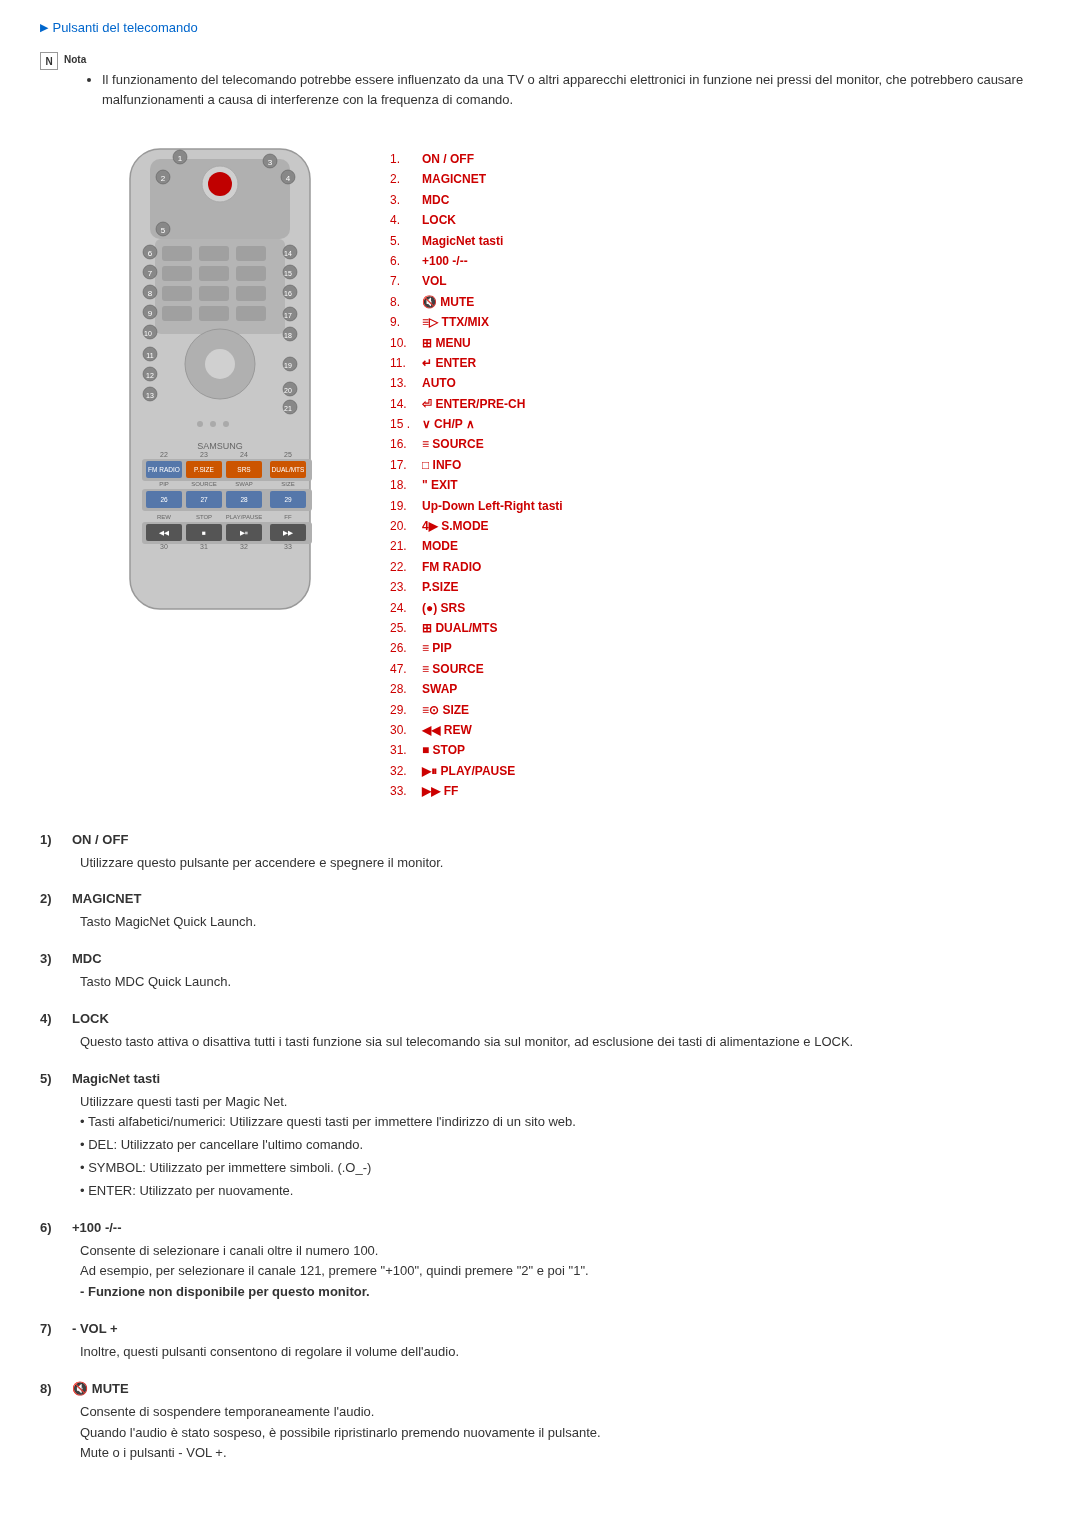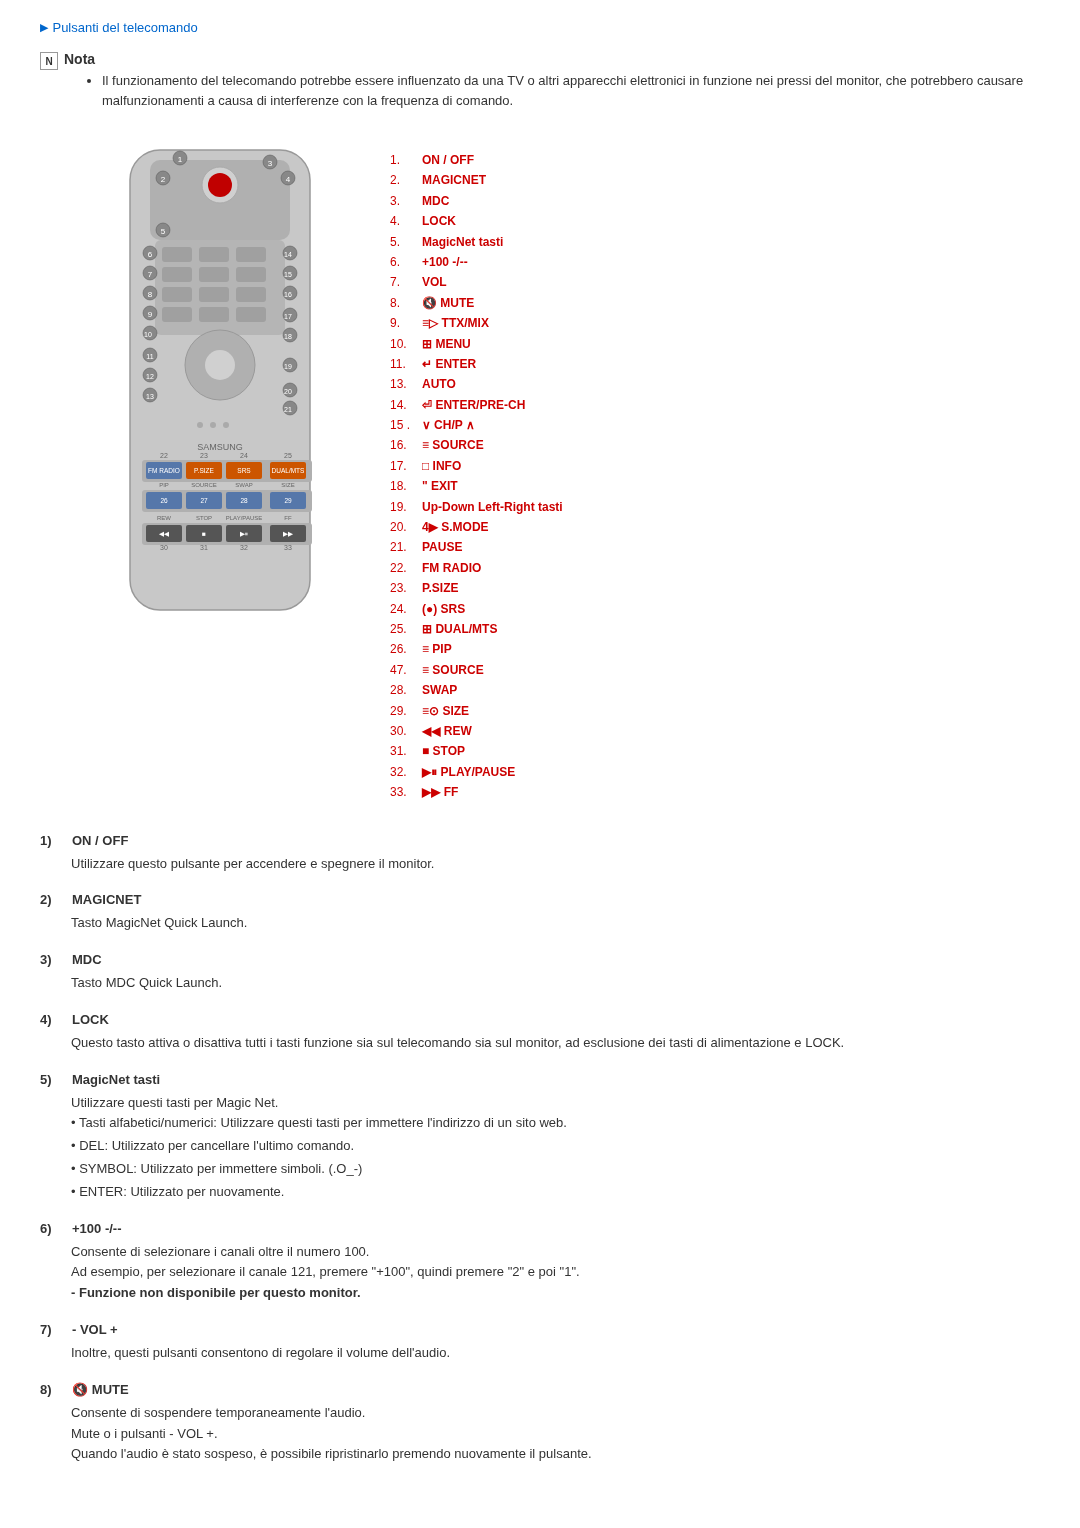--- a/index.html
+++ b/index.html
@@ -28,21 +28,21 @@
       font-size: 11px;
     }
     .nota-section {
       display: flex;
       align-items: flex-start;
       gap: 6px;
       margin-bottom: 20px;
     }
     .nota-label {
       font-weight: bold;
-      font-size: 14px;
+      font-size: 10px;
     }
     .nota-text {
       font-size: 13px;
       line-height: 1.5;
       margin-left: 22px;
       color: #333;
     }
     .nota-text li {
       list-style: disc;
       margin-left: 16px;
@@ -93,21 +93,21 @@
       margin-bottom: 6px;
     }
     .section-num {
       font-weight: bold;
       min-width: 20px;
     }
     .section-title {
       font-weight: bold;
     }
     .section-body {
-      margin-left: 31px;
+      margin-left: 40px;
       font-size: 13px;
       line-height: 1.6;
       color: #333;
     }
     .section-body ul {
       list-style: none;
       padding: 0;
     }
     .section-body ul li::before {
       content: "• ";
@@ -350,21 +350,21 @@
     <div class="legend-item">
       <span class="legend-num">19.</span>
       <span class="legend-text red">Up-Down Left-Right tasti</span>
     </div>
     <div class="legend-item">
       <span class="legend-num">20.</span>
       <span class="legend-text red">4▶ S.MODE</span>
     </div>
     <div class="legend-item">
       <span class="legend-num">21.</span>
-      <span class="legend-text red">PAUSE</span>
+      <span class="legend-text red">MODE</span>
     </div>
     <div class="legend-item">
       <span class="legend-num">22.</span>
       <span class="legend-text red">FM RADIO</span>
     </div>
     <div class="legend-item">
       <span class="legend-num">23.</span>
       <span class="legend-text red">P.SIZE</span>
     </div>
     <div class="legend-item">
@@ -480,18 +480,18 @@
     <div class="section-body">Inoltre, questi pulsanti consentono di regolare il volume dell'audio.</div>
   </div>
 
   <div class="section-item">
     <div class="section-header">
       <span class="section-num">8)</span>
       <span class="section-title">🔇 MUTE</span>
     </div>
     <div class="section-body">
       <div>Consente di sospendere temporaneamente l'audio.</div>
+      <div>Quando l'audio è stato sospeso, è possibile ripristinarlo premendo nuovamente il pulsante.</div>
       <div>Mute o i pulsanti - VOL +.</div>
-      <div>Quando l'audio è stato sospeso, è possibile ripristinarlo premendo nuovamente il pulsante.</div>
     </div>
   </div>
 
 </div>
 
 </body></html>

